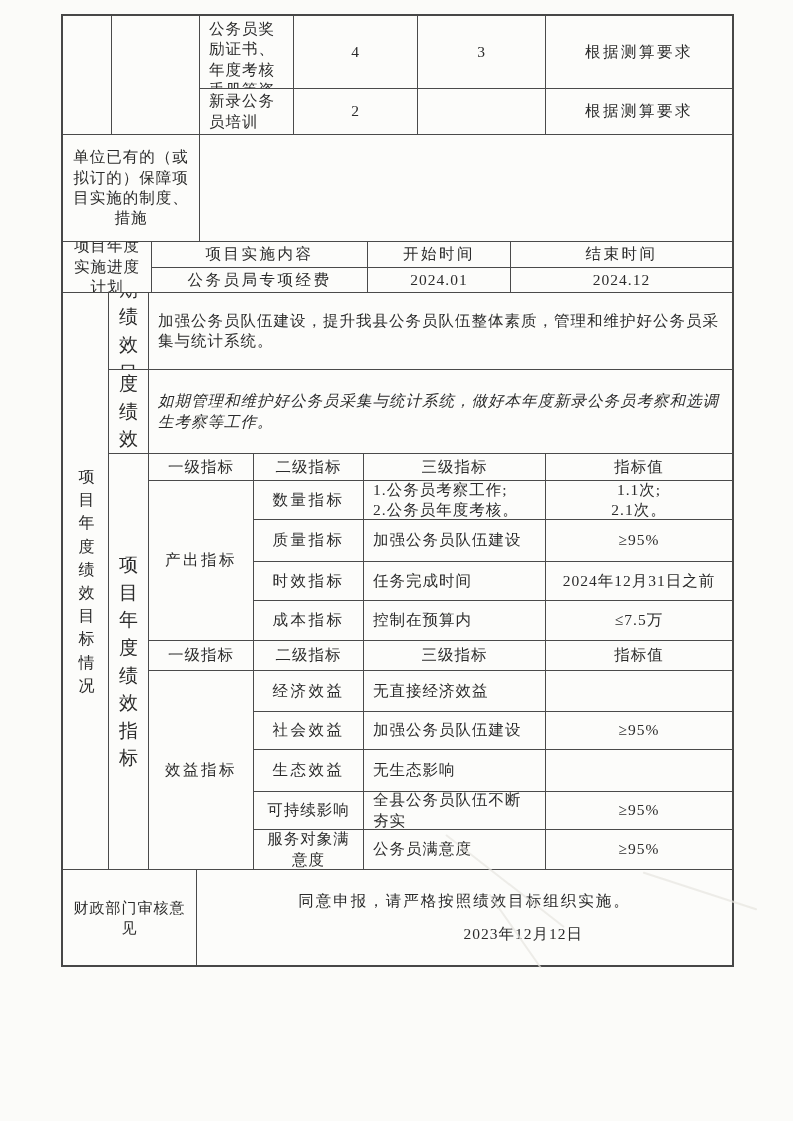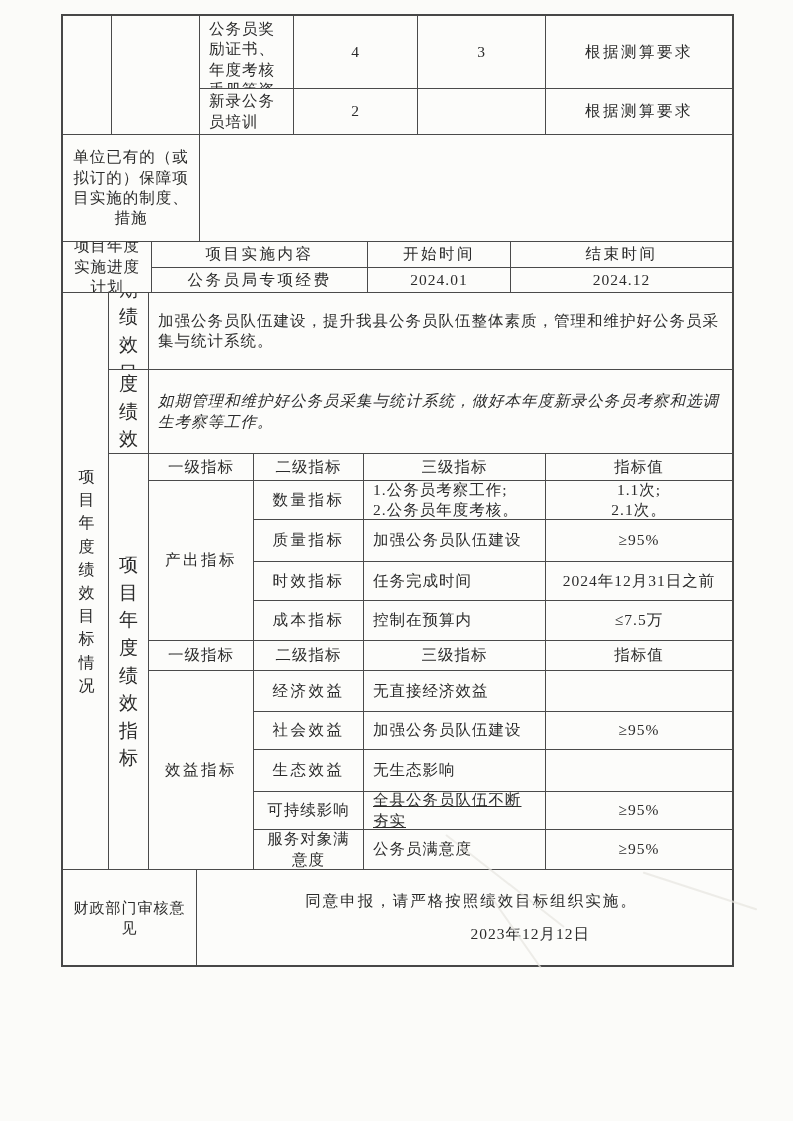--- a/index.html
+++ b/index.html
@@ -40,21 +40,21 @@
   .w1{width:18px;font-size:16px;line-height:1.35;}
   .w2{width:33px;font-size:19px;}
   .wrapbox{word-break:break-all;}
   
   .s1{grid-template-columns:49px 88px 94px 124px 128px 186px;grid-template-rows:73px 46px;}
   .s2{grid-template-columns:137px 532px;grid-template-rows:107px;}
   .s3{grid-template-columns:89px 216px 143px 221px;grid-template-rows:26px 25px;}
   .s4{grid-template-columns:46px 40px 105px 110px 182px 186px;
       grid-template-rows:77px 84px 27px 39px 42px 39px 40px 30px 41px 38px 42px 38px 40px;}
   .s5{grid-template-columns:134px 535px;grid-template-rows:78px;}
-  .s6{grid-template-columns:134px 535px;grid-template-rows:95px;gap:7px;}
+  .s6{grid-template-columns:134px 535px;grid-template-rows:95px;}
   .review-content{
     display:flex;flex-direction:column;justify-content:center;
     gap:13px;
   }
   .review-line{text-align:center;letter-spacing:2px;}
   .review-date{text-align:right;padding-right:146px;letter-spacing:1px;}
   .lsp{letter-spacing:2.5px;}
   .artifact{
     position:absolute;background:#e7e5e0;opacity:.7;border-radius:2px;
     pointer-events:none;
@@ -150,21 +150,21 @@
     <div class="cell lsp" style="grid-column:4;grid-row:9;">经济效益</div>
     <div class="cell tl" style="grid-column:5;grid-row:9;">无直接经济效益</div>
     <div class="cell nb-r" style="grid-column:6;grid-row:9;"></div>
     <div class="cell lsp" style="grid-column:4;grid-row:10;">社会效益</div>
     <div class="cell tl" style="grid-column:5;grid-row:10;">加强公务员队伍建设</div>
     <div class="cell nb-r" style="grid-column:6;grid-row:10;">≥95%</div>
     <div class="cell lsp" style="grid-column:4;grid-row:11;">生态效益</div>
     <div class="cell tl" style="grid-column:5;grid-row:11;">无生态影响</div>
     <div class="cell nb-r" style="grid-column:6;grid-row:11;"></div>
     <div class="cell" style="grid-column:4;grid-row:12;">可持续影响</div>
-    <div class="cell tl" style="grid-column:5;grid-row:12;text-decoration:underline;">全县公务员队伍不断夯实</div>
+    <div class="cell tl" style="grid-column:5;grid-row:12;">全县公务员队伍不断夯实</div>
     <div class="cell nb-r" style="grid-column:6;grid-row:12;">≥95%</div>
     <div class="cell" style="grid-column:4;grid-row:13;padding:1px 6px;">
         <span class="wrapbox">服务对象满意度</span>
       </div>
     <div class="cell tl" style="grid-column:5;grid-row:13;">公务员满意度</div>
     <div class="cell nb-r" style="grid-column:6;grid-row:13;">≥95%</div>
   </div>
 
 
   <div class="sec s6">

